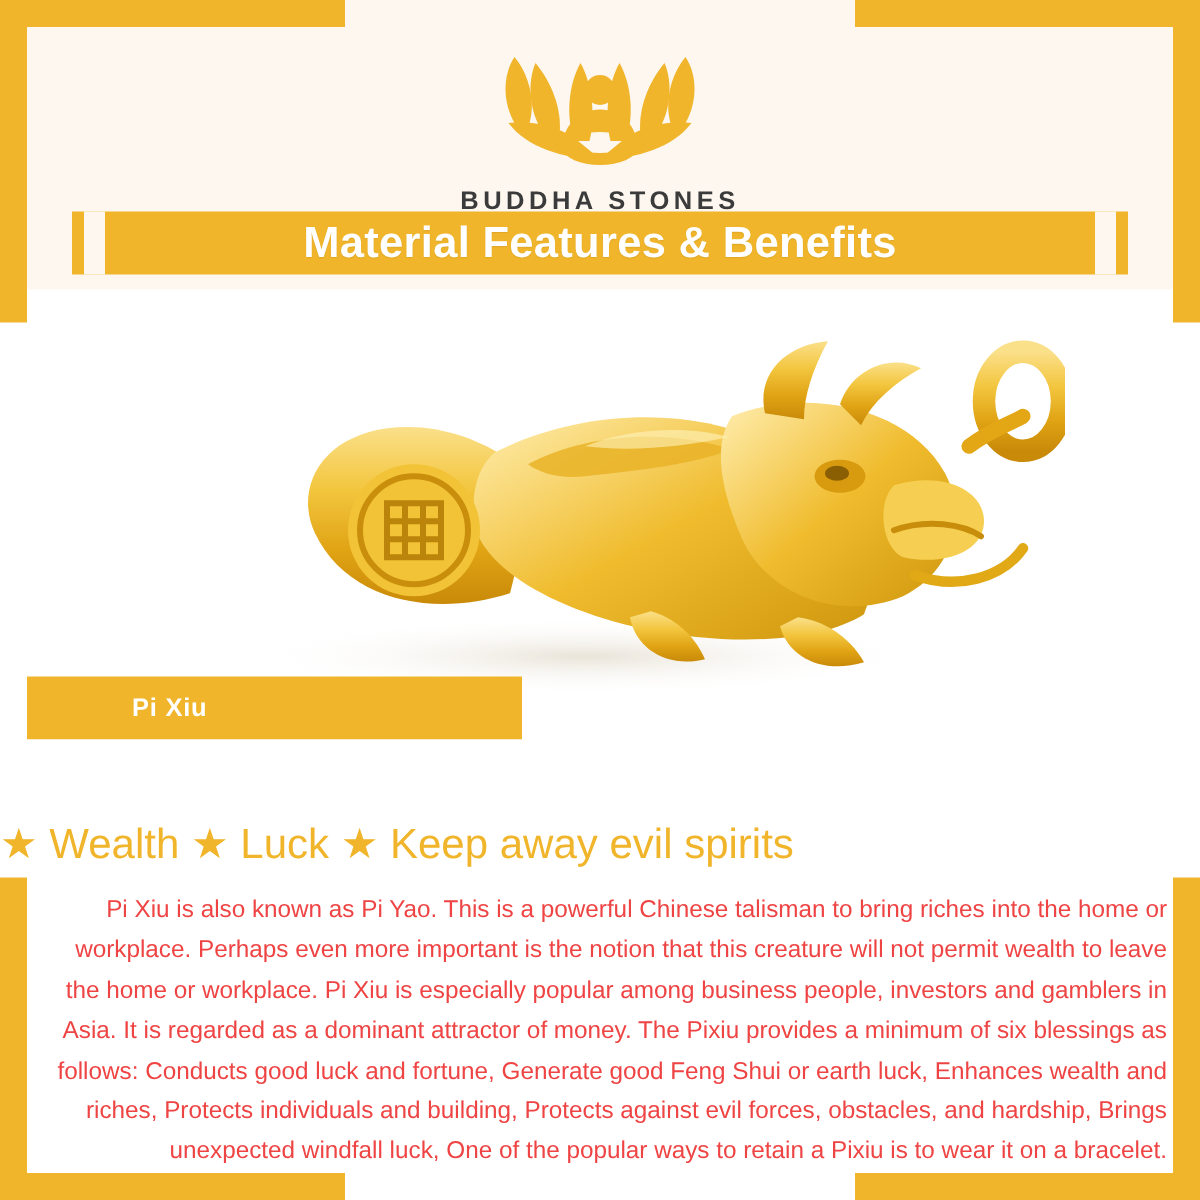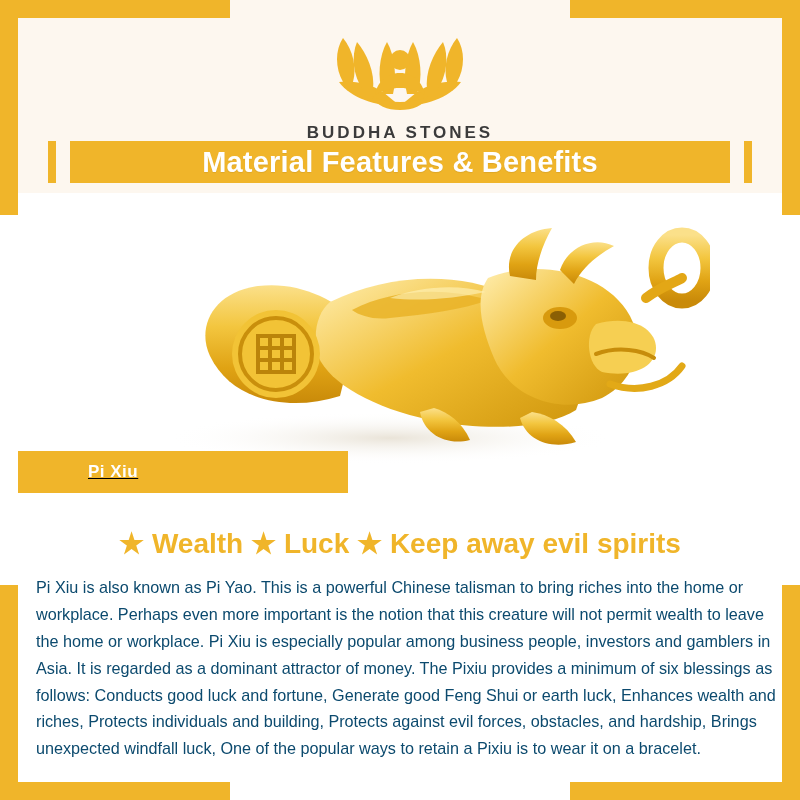--- a/index.html
+++ b/index.html
@@ -97,47 +97,45 @@
   .label-strip {
     position: absolute;
     left: 18px;
     bottom: 0;
     width: 330px;
     height: 42px;
     background: #f0b52a;
     display: flex;
     align-items: center;
     z-index: 4;
-    text-decoration: underline;
   }
   .label-strip .label-text {
     margin-left: 70px;
     color: #ffffff;
     font-size: 17px;
     font-weight: bold;
     letter-spacing: 0.5px;
   }
 
   
   .benefits {
-    margin-top: 34px;
-    text-align: center;
+    margin-top: 53px;
     color: #f0b52a;
     font-size: 28px;
-    font-weight: bold;
+    font-weight: normal;
     white-space: nowrap;
   }
 
   
   .body-copy {
     margin: 14px 22px 0 36px;
     font-size: 16.2px;
     line-height: 1.66;
-    color: #0c4a6e;
-    text-align: left;
+    color: #ef4444;
+    text-align: right;
   }
 
   .white-bg {
     position: absolute;
     left: 0; right: 0;
     top: 492px; bottom: 0;
     background: #ffffff;
     z-index: 1;
   }
   .content-layer { position: relative; z-index: 3; }

